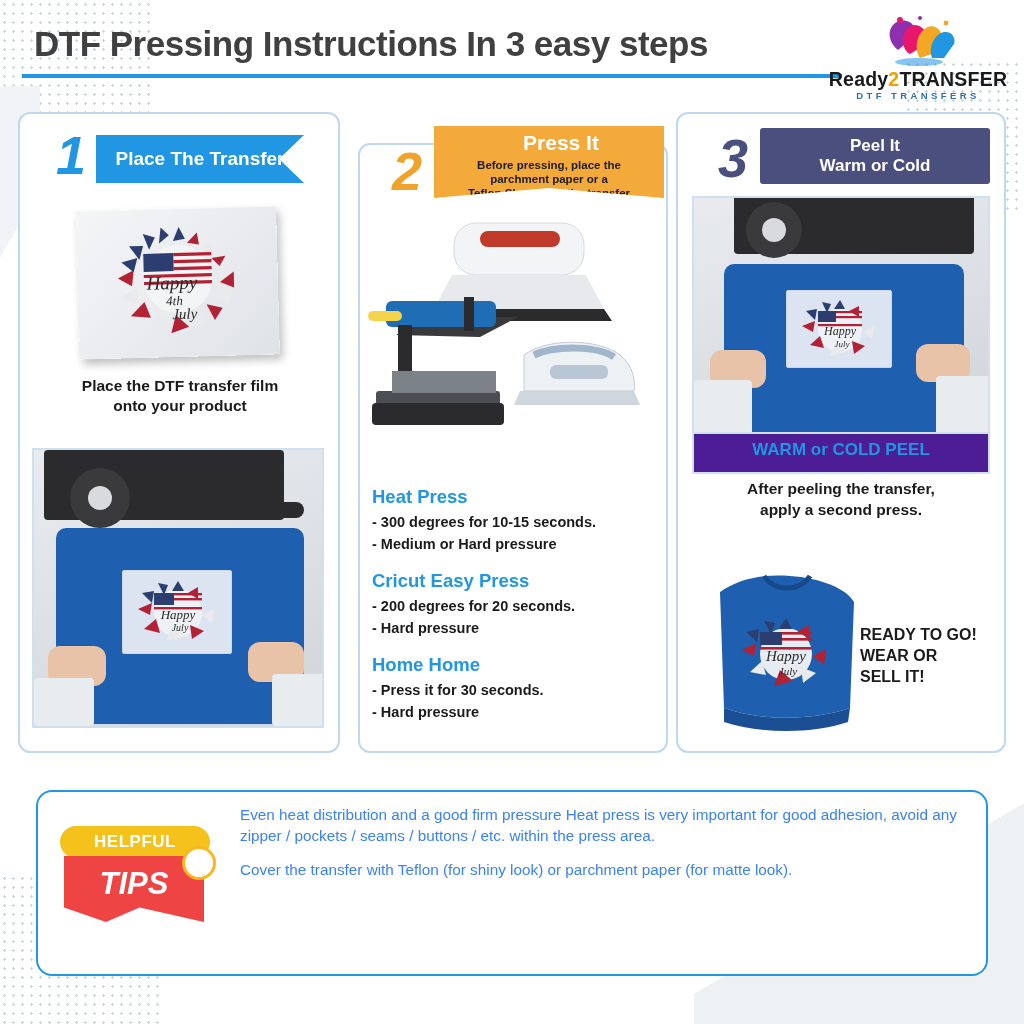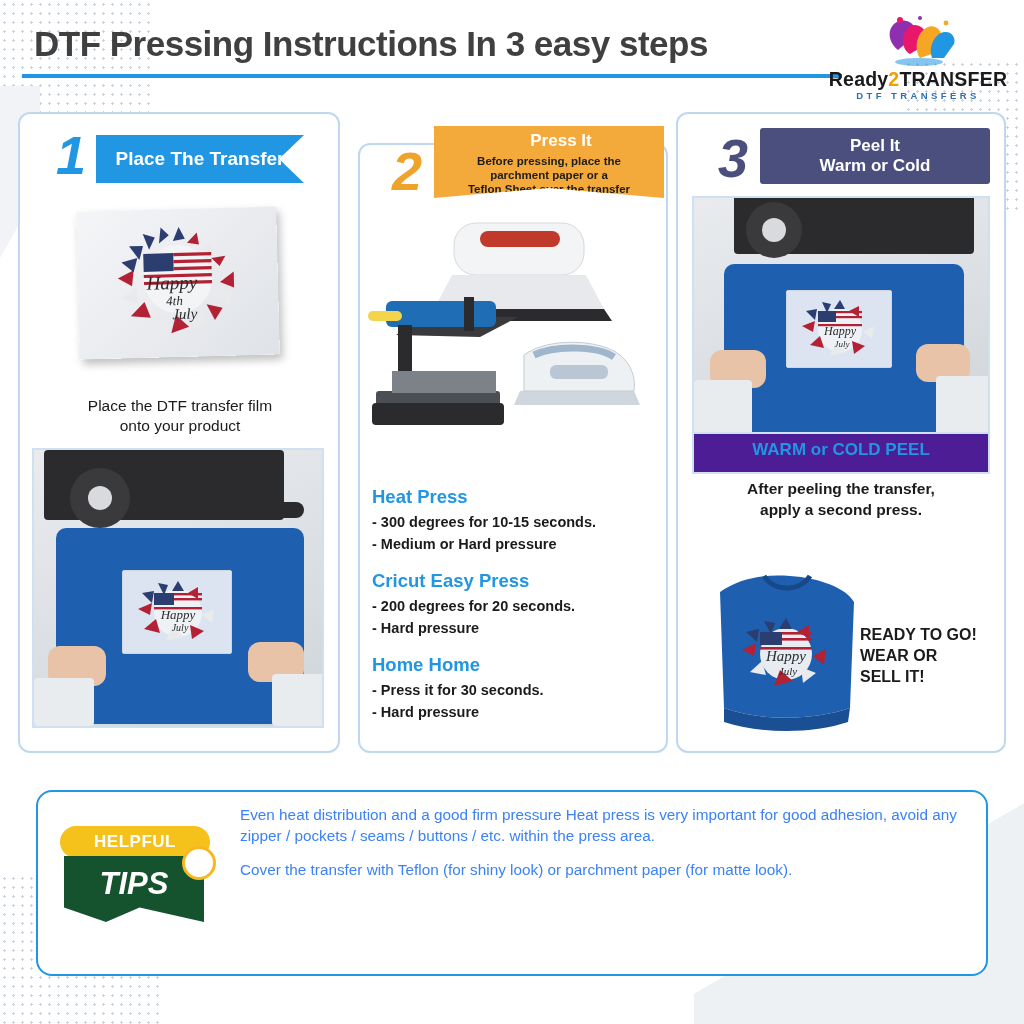--- a/index.html
+++ b/index.html
@@ -91,42 +91,42 @@
   .num1 { left: 56px; top: 124px; color: #2196e3; }
   .num2 { left: 392px; top: 140px; color: #efa32c; }
   .num3 { left: 718px; top: 127px; color: #4b4f7d; }
 
   .banner-2 {
     left: 434px; top: 126px; width: 230px; height: 72px;
     background: #f4a93b;
     clip-path: polygon(0 0, 100% 0, 100% 100%, 50% 86%, 0 100%);
     padding-top: 5px;
   }
-  .banner-2 .b2-title { font-size: 17px; padding-left: 24px; }
+  .banner-2 .b2-title { font-size: 21px; padding-left: 24px; }
   .banner-2 .b2-sub { font-size: 11.5px; line-height: 14px; margin-top: 3px; color:#1c1c1c; }
 
   .banner-3 {
     left: 760px; top: 128px; width: 230px; height: 56px;
     background: #4b4f7d; border-radius: 3px;
     font-size: 17px; line-height: 20px; padding-top: 8px;
   }
 
   
   .film-wrap {
     position: absolute; left: 70px; top: 205px; width: 218px; height: 160px;
   }
   .film {
     position: absolute; left: 8px; top: 4px; width: 200px; height: 148px;
     background: linear-gradient(135deg, #f4f5f7 0%, #e8eaee 60%, #dfe2e7 100%);
     box-shadow: 3px 5px 9px rgba(0,0,0,.25);
     transform: rotate(-1.5deg);
   }
   .cap1 {
     position: absolute; left: 30px; top: 376px; width: 300px;
-    text-align: center; font-size: 15.5px; font-weight: normal; line-height: 20px; margin-top: 20px;
+    text-align: center; font-size: 15.5px; font-weight: bold; line-height: 20px;
   }
   .photo {
     position: absolute; border: 2px solid #cfe0f1; overflow: hidden;
     background: #d9dde2;
   }
   #photo1 { left: 32px; top: 448px; width: 292px; height: 280px; }
   #photo3 { left: 692px; top: 196px; width: 298px; height: 238px; }
 
   
   .tablebg { position: absolute; left: 0; top: 0; width: 100%; height: 100%;
@@ -182,21 +182,21 @@
   }
   .tips-badge { position: absolute; left: 56px; top: 812px; width: 180px; height: 140px; }
   .tips-ribbon {
     position: absolute; left: 4px; top: 14px; width: 150px; height: 32px;
     background: #f5c21b; border-radius: 16px;
     text-align: center; line-height: 32px; font-size: 17px; font-weight: bold; color: #fff;
     letter-spacing: .5px;
   }
   .tips-flag {
     position: absolute; left: 8px; top: 44px; width: 140px; height: 66px;
-    background: #14532d;
+    background: #ef4444;
     clip-path: polygon(0 0, 100% 0, 100% 100%, 54% 78%, 30% 100%, 0 78%);
   }
   .tips-flag span {
     display: block; text-align: center; font-size: 31px; font-weight: bold;
     color: #fff; font-style: italic; line-height: 56px;
   }
   .tips-sun {
     position: absolute; left: 126px; top: 34px; width: 34px; height: 34px;
     border-radius: 50%; background: #fff; border: 3px solid #f9b61e;
   }

